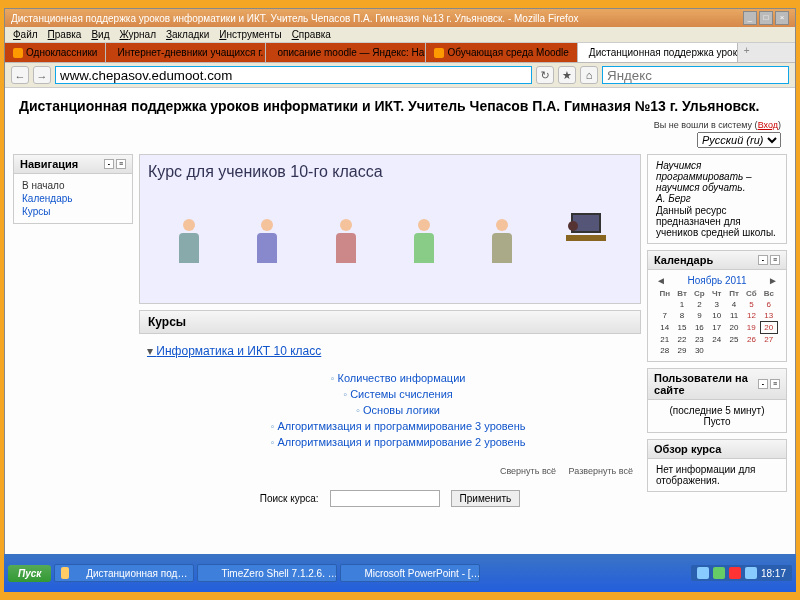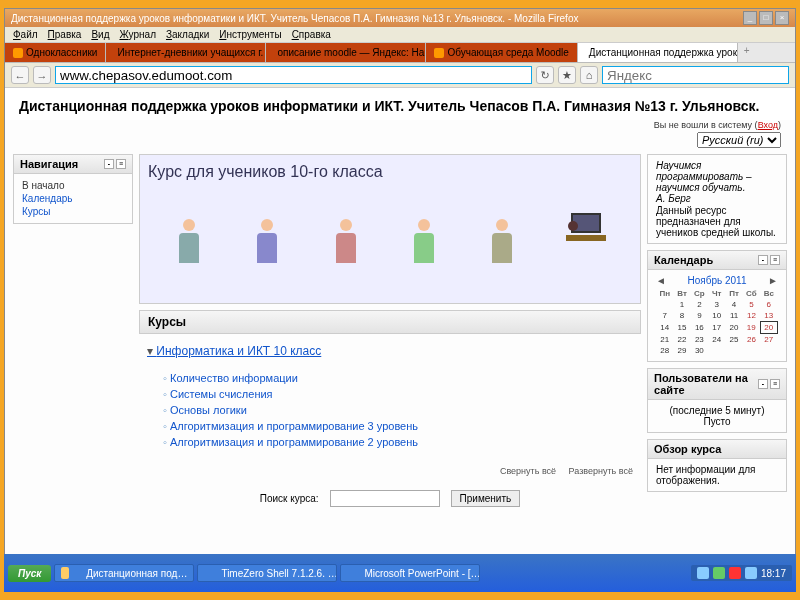--- a/index.html
+++ b/index.html
@@ -56,21 +56,21 @@
   .person .bodyp { width: 20px; height: 30px; margin: 2px auto 0; border-radius: 4px 4px 0 0; }
   .p1 .bodyp { background: #8aa; } .p2 .bodyp { background: #88c; } .p3 .bodyp { background: #c88; } .p4 .bodyp { background: #8c8; } .p5 .bodyp { background: #aa8; }
   .desk { width: 44px; height: 56px; position: relative; }
   .desk .mon { width: 30px; height: 20px; background: #557; border: 2px solid #333; margin: 0 auto; }
   .desk .tbl { width: 40px; height: 6px; background: #862; margin: 2px auto 0; }
   .desk .head { width: 10px; height: 10px; background: #533; border-radius: 50%; position: absolute; left: 4px; top: 8px; }
   .section-h { background: linear-gradient(#f6f6f6,#e3e3e3); border: 1px solid #ccc; padding: 4px 8px; font-weight: bold; font-size: 12px; }
   .catlink { color: #1155cc; font-size: 12px; padding: 4px 8px; display: block; }
   .catlink::before { content: "▾ "; color: #555; }
   .courselist { list-style: none; padding: 2px 8px 8px 24px; }
-  .courselist li { padding: 2px 0; }
+  .courselist li { padding: 2px 0; text-align: center; }
   .courselist li::before { content: "◦ "; color: #69c; }
   .courselist a { color: #1155cc; text-decoration: none; font-size: 11px; }
   .searchrow { text-align: center; padding: 6px 0; font-size: 10px; display: flex; justify-content: center; align-items: center; gap: 11px; }
   .searchrow input[type=text] { border: 1px solid #aaa; height: 17px; width: 110px; }
   .searchrow .sbtn { border: 1px solid #aaa; background: #eee; padding: 2px 8px; }
   .expandrow { text-align: right; font-size: 9px; color: #555; padding: 2px 8px; }
   .expandrow span { margin-left: 10px; }
   .quote { font-style: italic; font-size: 10px; }
   .caltitle { text-align: center; color: #1155cc; font-size: 10px; display: flex; justify-content: space-between; align-items: center; }
   .caltitle .arr { color: #555; cursor: pointer; }

